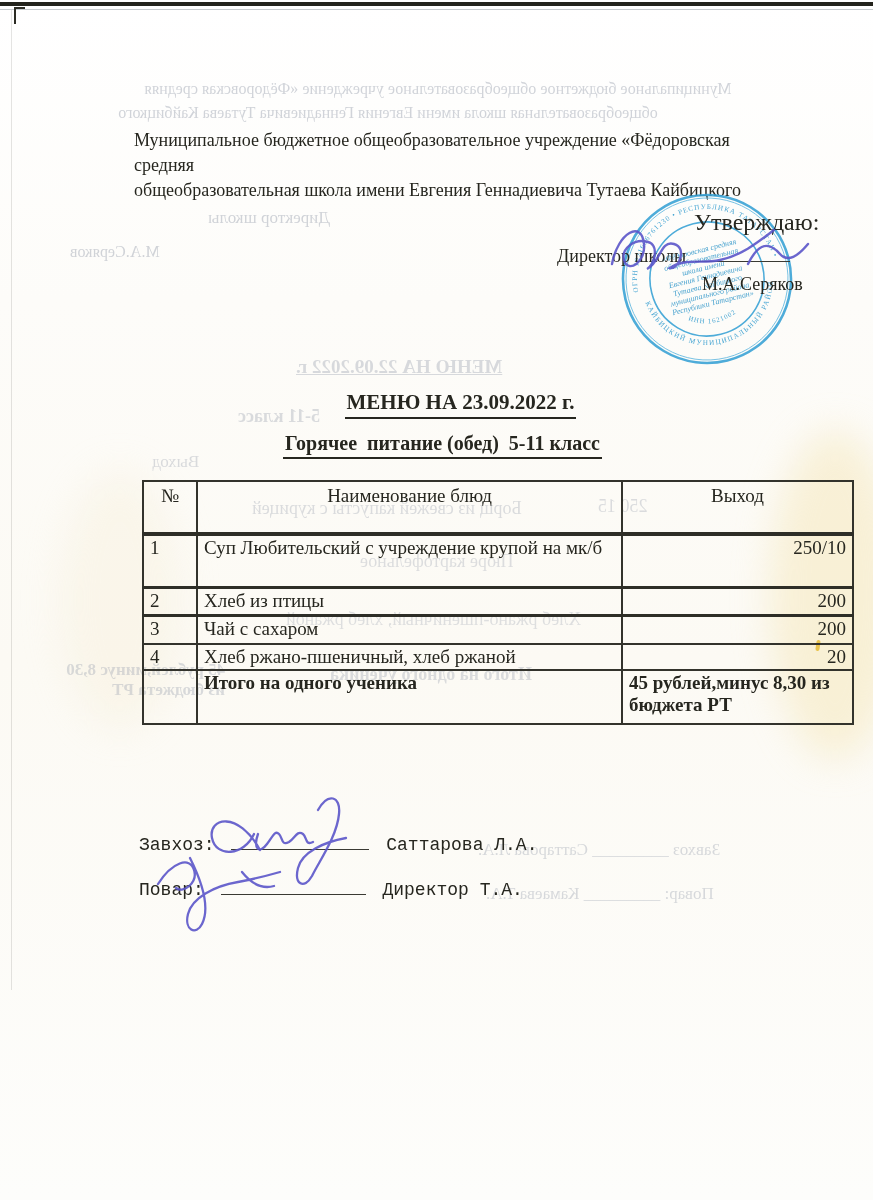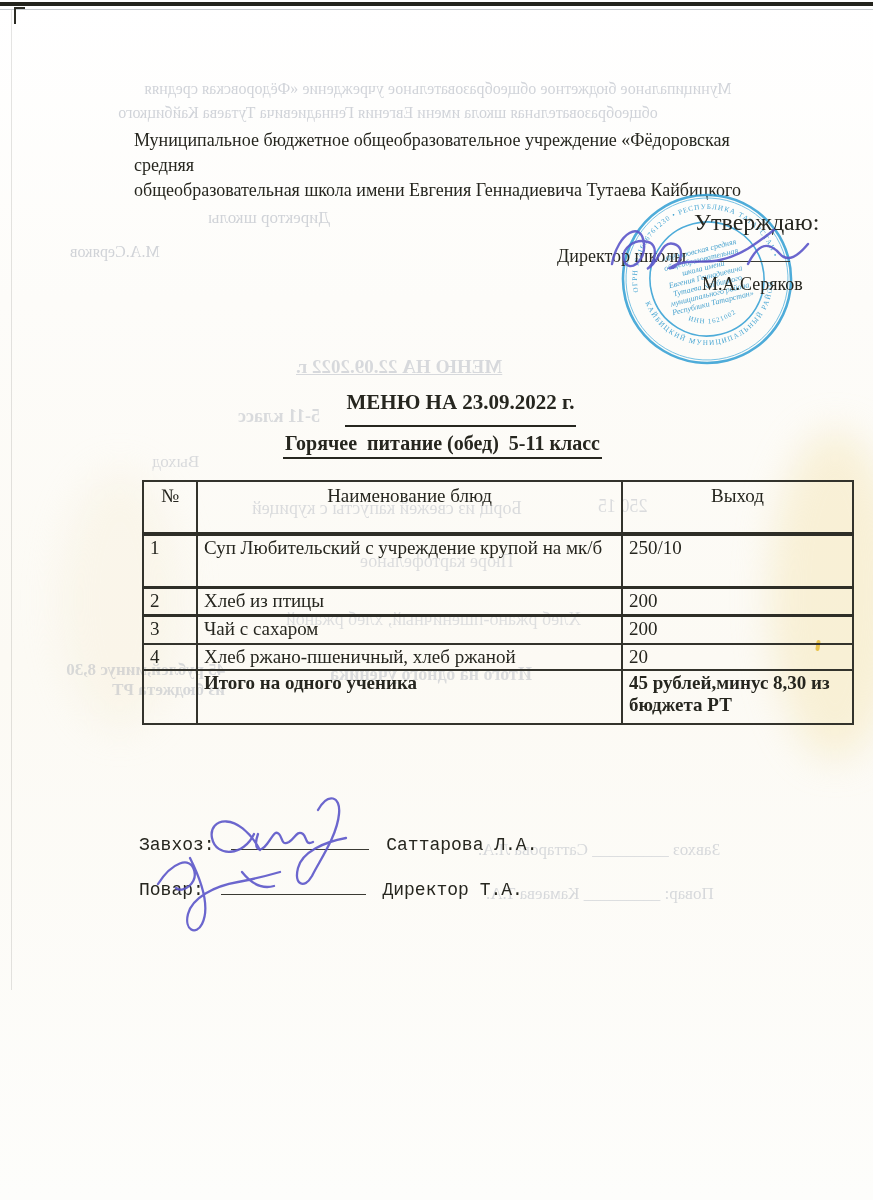--- a/index.html
+++ b/index.html
@@ -19,35 +19,35 @@
   .tint2{left:60px;top:470px;width:120px;height:260px;background:rgba(244,236,210,.30);}
   .yellow-mark{left:816px;top:640px;width:4px;height:11px;background:#e9c44f;transform:rotate(8deg);border-radius:2px;}
   
   .org-header{left:134px;top:128px;width:650px;font-size:18px;line-height:25px;}
   .approve{left:694px;top:209px;font-size:24px;}
   .director-line{left:557px;top:245px;font-size:18px;white-space:nowrap;}
   .u-line{display:inline-block;border-bottom:1.5px solid #3a3a33;height:16px;}
   .director-name{left:702px;top:274px;font-size:18px;}
   .title-wrap{left:0;top:390px;width:873px;text-align:center;transform:translateX(24px);}
   .subtitle-wrap{left:0;top:432px;width:873px;text-align:center;transform:translateX(6px);}
-  .doc-title{display:inline-block;font-size:21px;font-weight:bold;border-bottom:2.5px solid #26261f;padding:0 2px 10px 2px;white-space:pre;}
+  .doc-title{display:inline-block;font-size:21px;font-weight:bold;border-bottom:2.5px solid #26261f;padding:0 2px 2px 2px;white-space:pre;}
   .doc-subtitle{display:inline-block;font-size:20px;font-weight:bold;border-bottom:2.5px solid #26261f;padding:0 2px 2px 2px;white-space:pre;}
   
   table.menu{left:142px;top:480px;position:absolute;width:668px;border-collapse:collapse;table-layout:fixed;font-size:19px;}
   table.menu td,table.menu th{border:2px solid #33332c;vertical-align:top;padding:1px 6px;font-weight:normal;}
   table.menu .col-num{width:40px;}
   table.menu .col-name{width:411px;margin-left:39px;}
   table.menu .col-out{width:217px;}
   table.menu tr.hdr td{height:46px;text-align:center;border-bottom:4px solid #2e2e27;padding-top:3px;}
   table.menu tr.r1 td{height:48px;}
   table.menu tr.r2 td{height:23px;border-top:3px solid #2e2e27;}
   table.menu tr.r3 td{height:24px;border-top:3px solid #2e2e27;}
   table.menu tr.r4 td{height:19px;}
   table.menu tr.total td{height:50px;font-weight:bold;}
-  table.menu td.out{text-align:left;}
+  table.menu td.out{text-align:right;}
   table.menu tr.total td.out{text-align:left;}
   
   .sig-row{font-size:18px;white-space:nowrap;font-family:Liberation Mono, monospace;}
   .zavhoz-row{left:139px;top:833px;}
   .povar-row{left:139px;top:878px;}
   
   .ghost{color:#a4aab6;transform:scaleX(-1);filter:blur(.55px);opacity:.5;white-space:pre;}
   .ghost-top1{left:108px;top:80px;width:660px;font-size:16px;text-align:center;}
   .ghost-top2{left:108px;top:104px;width:560px;font-size:16px;text-align:center;}
   .ghost-director{left:208px;top:208px;font-size:17px;}

